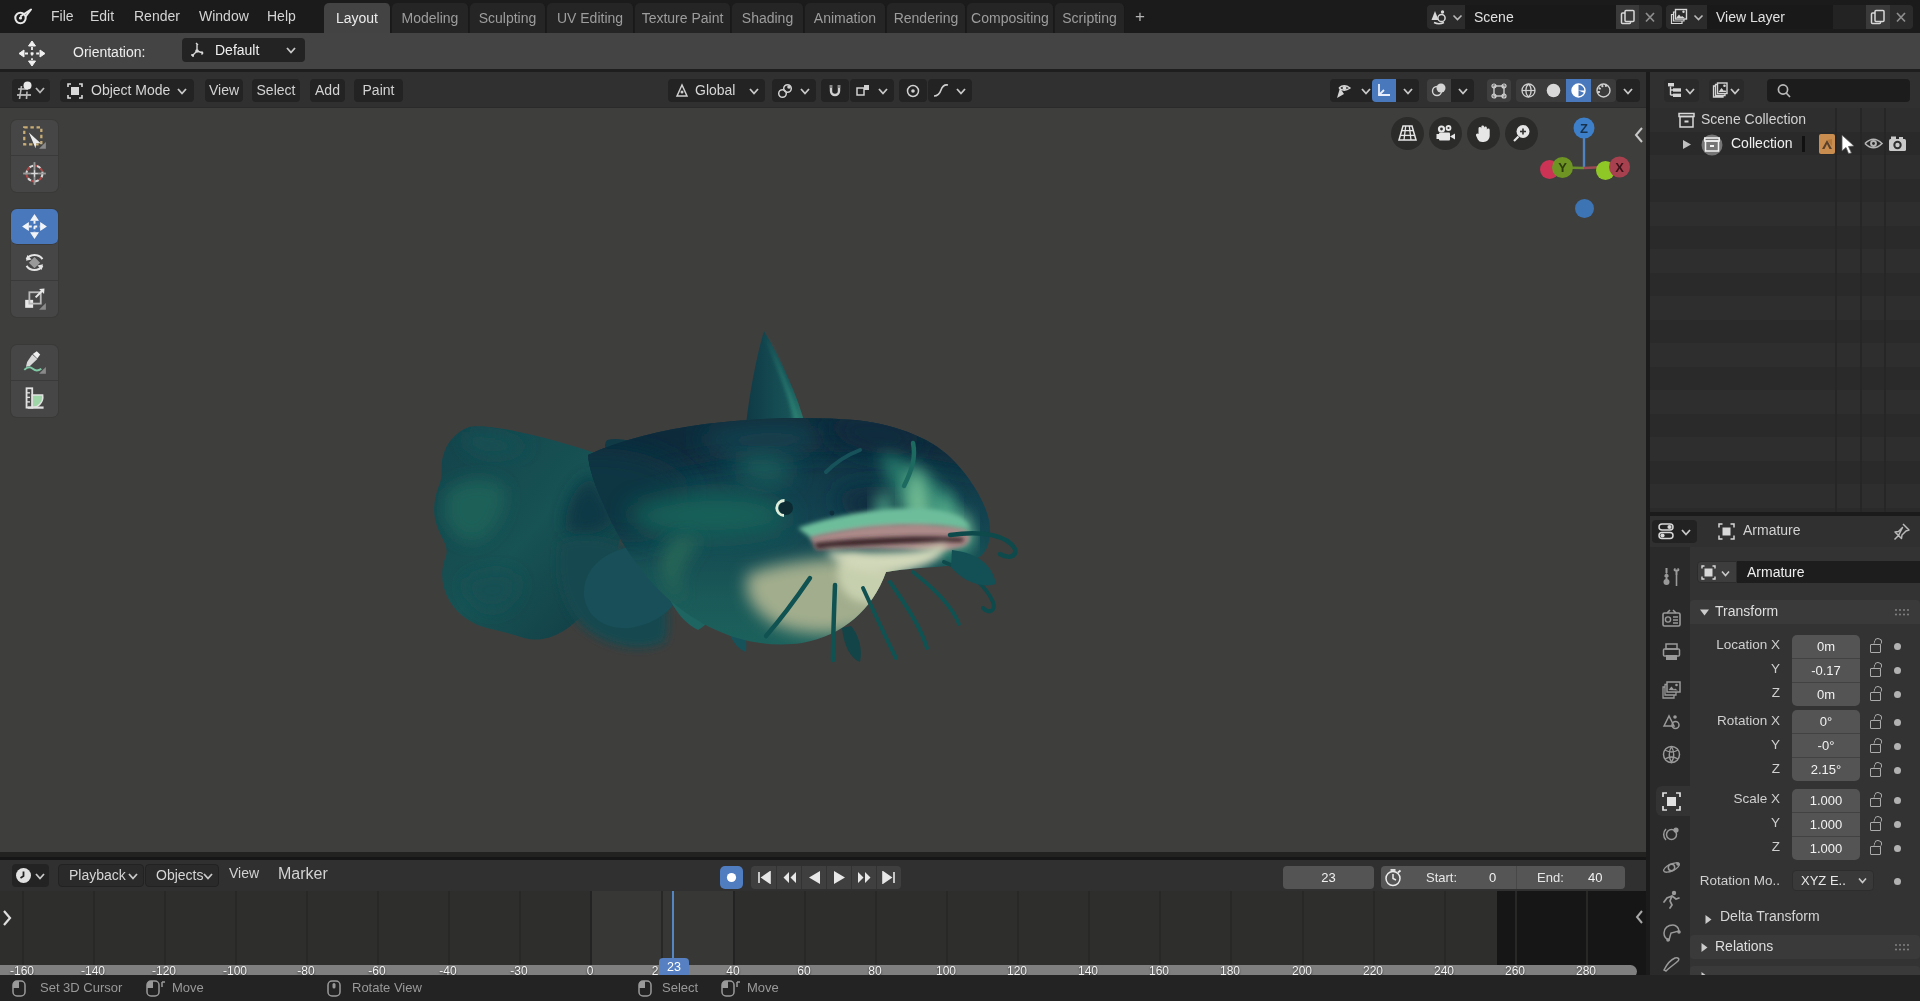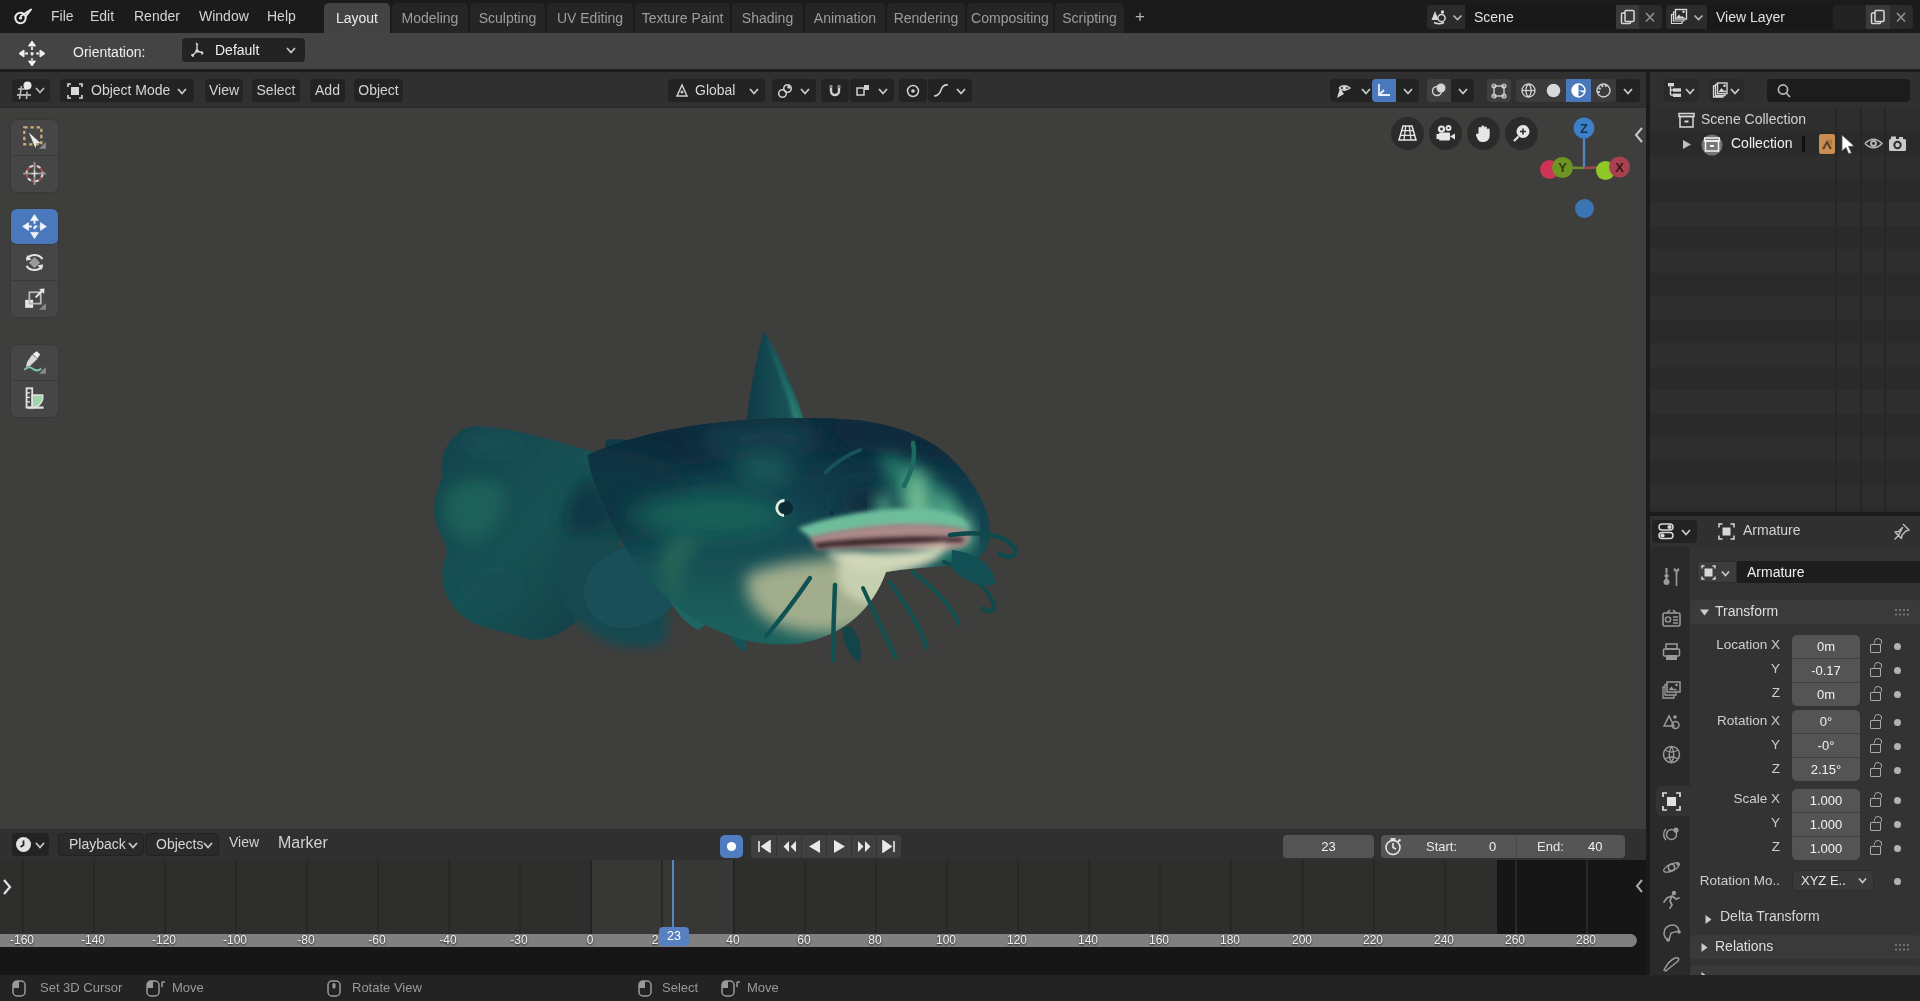--- a/index.html
+++ b/index.html
@@ -32,21 +32,21 @@
 .tbtn { position:relative; width:47px; height:36px; border-bottom:1px solid #3a3a3a; }
 .tbtn:last-child { border-bottom:none; }
 .tbtn.active { background:#4a78bc; border-radius:6px; }
 .tbtn svg { position:absolute; left:11px; top:5px; width:25px; height:25px; }
 
 
 .navbtn { position:absolute; width:33px; height:33px; border-radius:17px; background:rgba(27,27,27,0.55); }
 .navbtn svg { position:absolute; left:6px; top:6px; }
 
 
-#timeline { position:absolute; left:0; top:829px; width:1497px; height:118px; background:#2e2e2d; border-top:0; }
+#timeline { position:absolute; left:0; top:860px; width:1497px; height:118px; background:#2e2e2d; border-top:0; }
 #tlsep { position:absolute; left:0; top:852px; width:1646px; height:5px; background:#222221; }
 #tlh { position:absolute; left:0; top:0; width:1646px; height:31px; background:#303030; }
 #tlgrid { position:absolute; left:0; top:31px; width:1646px; height:88px; }
 .gridline { position:absolute; top:0; width:2px; height:76px; background:#282827; }
 .tnum { position:absolute; top:73px; width:60px; margin-left:-30px; text-align:center; font-size:12px; color:#f2f2f2; text-shadow:0 1px 2px rgba(0,0,0,0.8); }
 
 
 #outliner { position:absolute; left:1650px; top:72px; width:270px; height:440px; background:#2b2b2b; }
 #props { position:absolute; left:1650px; top:516px; width:270px; height:459px; background:#323232; }
 
@@ -180,21 +180,21 @@
         <path d="M1 4 V1 H4 M12 1 H15 V4 M15 12 V15 H12 M4 15 H1 V12" fill="none" stroke="#dadada" stroke-width="1.6"></path>
       </svg>
       <span style="padding-left:31px">Object Mode</span>
       <svg class="abs" style="left:116px;top:8px" width="12" height="8" viewBox="0 0 12 8">
             <path d="M2 2 L6 6.5 L10 2" fill="none" stroke="#c9c9c9" stroke-width="1.8"></path>
           </svg>
     </div>
     <div class="menubtn" style="left:205px;width:38px">View</div>
     <div class="menubtn" style="left:252px;width:48px">Select</div>
     <div class="menubtn" style="left:310px;width:35px">Add</div>
-    <div class="menubtn" style="left:354px;width:49px">Object</div>
+    <div class="menubtn" style="left:354px;width:49px">Paint</div>
 
     <div class="pill" style="left:668px;width:97px">
       <svg class="abs" style="left:6px;top:4px" width="16" height="16" viewBox="0 0 16 16">
         <path d="M3 13 L8 2 L13 13 Z" fill="none" stroke="#d0d0d0" stroke-width="1.5"></path>
         <circle cx="8" cy="9" r="1.5" fill="#d0d0d0"></circle>
       </svg>
       <span style="padding-left:27px">Global</span>
       <svg class="abs" style="left:80px;top:8px" width="12" height="8" viewBox="0 0 12 8">
             <path d="M2 2 L6 6.5 L10 2" fill="none" stroke="#c9c9c9" stroke-width="1.8"></path>
           </svg>

